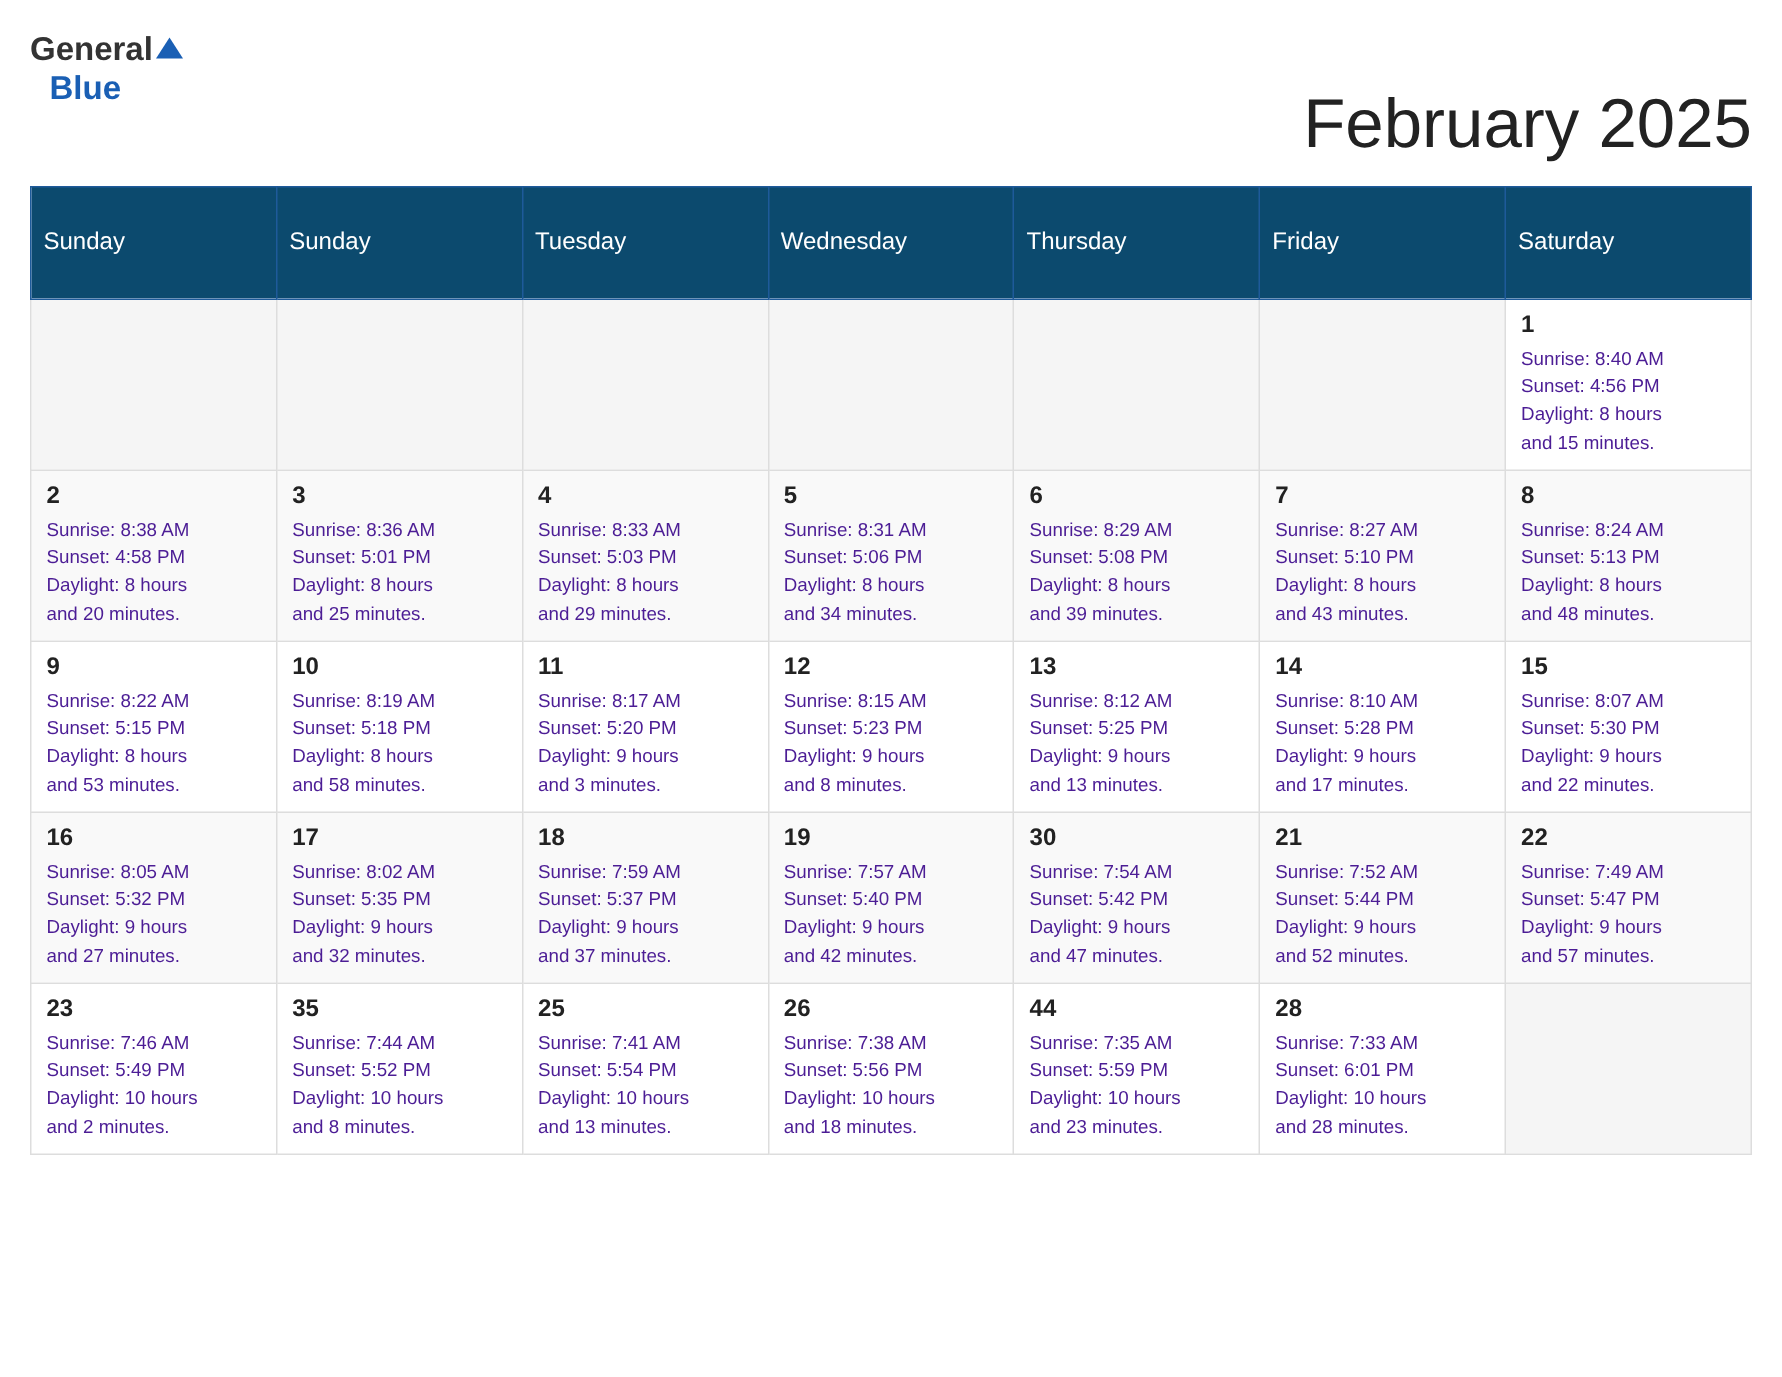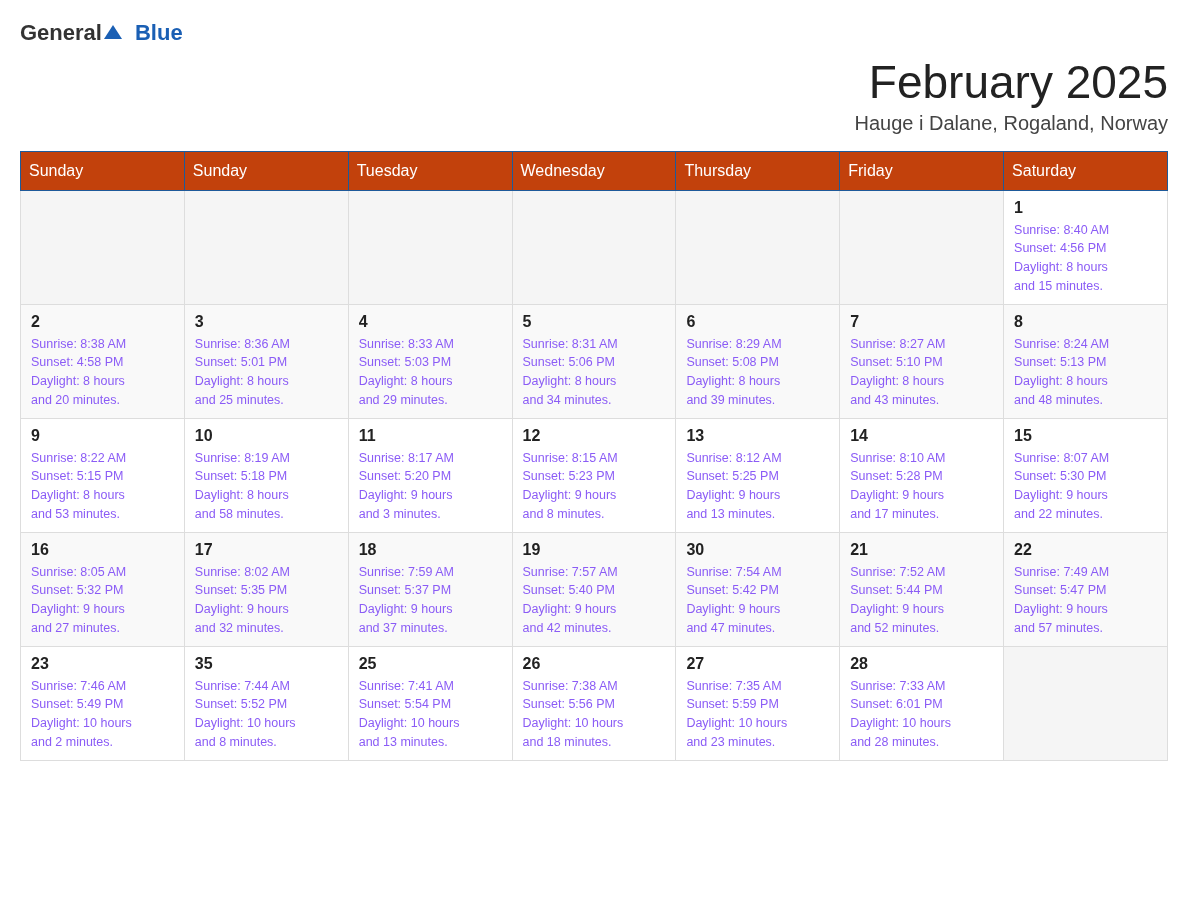--- a/index.html
+++ b/index.html
@@ -35,25 +35,25 @@
       font-size: 20px;
       color: #444;
       margin-top: 4px;
     }
     .calendar {
       width: 100%;
       border-collapse: collapse;
       border: 1px solid #ccc;
     }
     .calendar th {
-      background-color: #c2410c;
+      background-color: #0c4a6e;
       color: #fff;
       font-size: 16px;
       font-weight: normal;
-      padding: 10px 8px;
+      padding: 28px 8px;
       text-align: left;
       border: 1px solid #1e5a9a;
     }
     .calendar td {
       vertical-align: top;
       padding: 8px 10px;
       border: 1px solid #ddd;
       width: calc(100% / 7);
       min-height: 110px;
       font-size: 13px;
@@ -65,29 +65,29 @@
     }
     .day-number {
       font-size: 16px;
       font-weight: bold;
       color: #222;
       display: block;
       margin-bottom: 4px;
     }
     .day-info {
       font-size: 12.5px;
-      color: #8b5cf6;
+      color: #4c1d95;
       line-height: 1.5;
     }
     .empty-cell {
       background: #f5f5f5 !important;
     }
     .logo-wrapper {
       display: flex;
-      flex-direction: row;
+      flex-direction: column;
       align-items: flex-start;
     }
     .logo-line1 {
       display: flex;
       align-items: center;
     }
     .logo-triangle {
       display: inline-block;
       width: 0;
       height: 0;
@@ -110,21 +110,20 @@
 <div class="header">
   <div class="logo-wrapper">
     <div class="logo-line1">
       <span class="logo-text-general">General</span>
       <span class="logo-triangle"></span>
     </div>
     <div class="logo-line2">Blue</div>
   </div>
   <div class="title-section">
     <div class="month-title">February 2025</div>
-    <div class="location-title">Hauge i Dalane, Rogaland, Norway</div>
   </div>
 </div>
 
 <table class="calendar">
   <thead>
     <tr>
     <th>Sunday</th>
         <th>Sunday</th>
         <th>Tuesday</th>
         <th>Wednesday</th>
@@ -247,21 +246,21 @@
         </td>
         <td>
           <span class="day-number">25</span>
           <div class="day-info">Sunrise: 7:41 AM<br>Sunset: 5:54 PM<br>Daylight: 10 hours<br>and 13 minutes.</div>
         </td>
         <td>
           <span class="day-number">26</span>
           <div class="day-info">Sunrise: 7:38 AM<br>Sunset: 5:56 PM<br>Daylight: 10 hours<br>and 18 minutes.</div>
         </td>
         <td>
-          <span class="day-number">27</span>
+          <span class="day-number">44</span>
           <div class="day-info">Sunrise: 7:35 AM<br>Sunset: 5:59 PM<br>Daylight: 10 hours<br>and 23 minutes.</div>
         </td>
         <td>
           <span class="day-number">28</span>
           <div class="day-info">Sunrise: 7:33 AM<br>Sunset: 6:01 PM<br>Daylight: 10 hours<br>and 28 minutes.</div>
         </td>
         <td class="empty-cell"></td>
       </tr>
     </tbody>
 </table>

